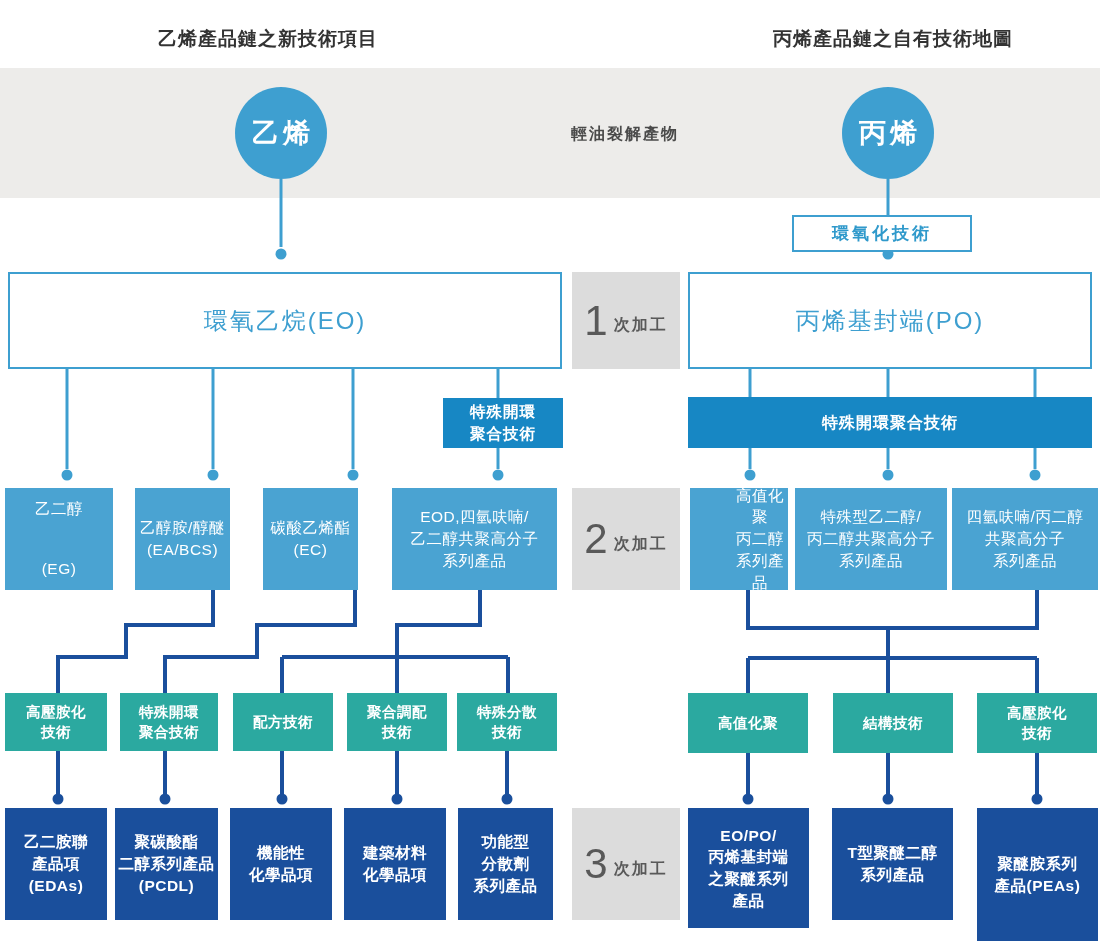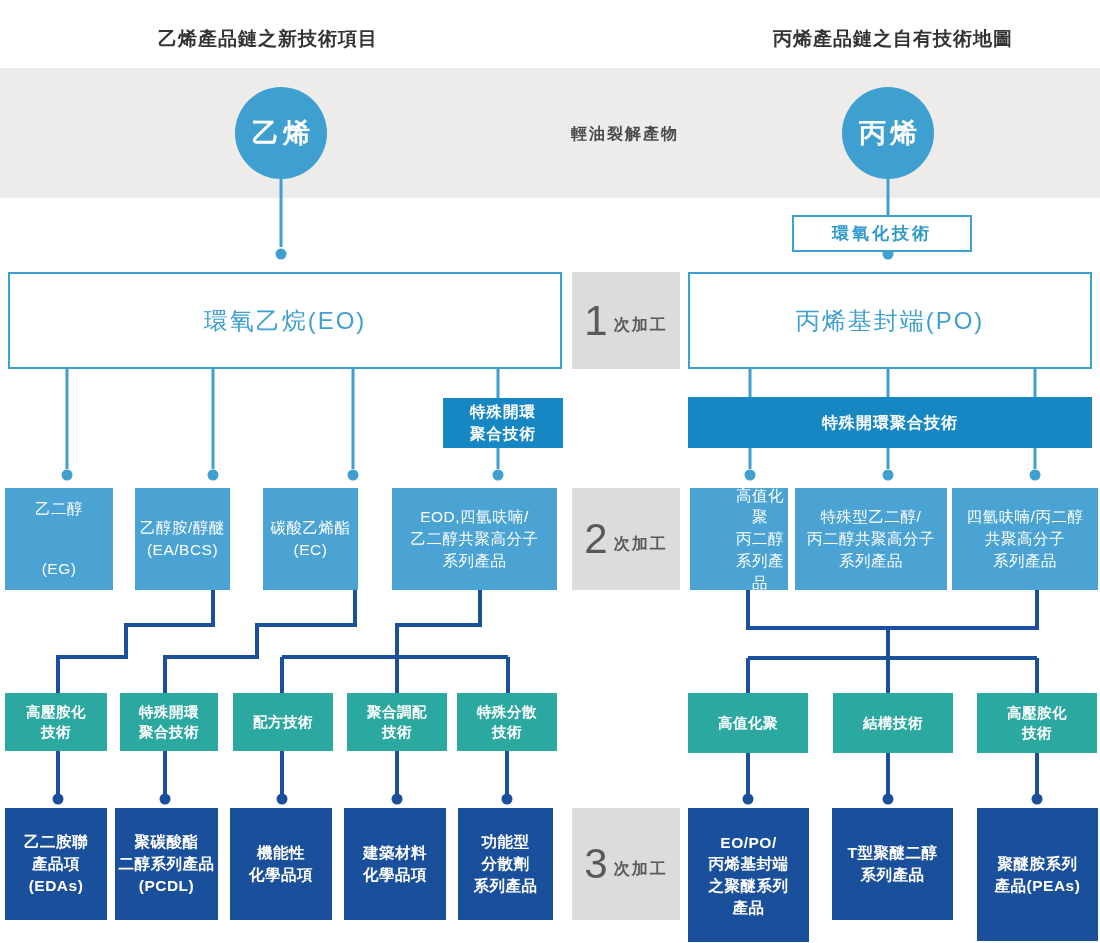--- a/index.html
+++ b/index.html
@@ -225,21 +225,21 @@
   <div class="abs node navy" style="left:458px;top:808px;width:95px;height:112px;">
     <span>功能型</span>
     <span>分散劑</span>
     <span>系列產品</span>
   </div>
   <div class="abs stage-label" style="left:572px;top:808px;width:108px;height:112px;">
     <span class="num">3</span>
     <span class="suf">次加工</span>
   </div>
 
-  <div class="abs node navy" style="left:688px;top:808px;width:121px;height:134px;">
+  <div class="abs node navy" style="left:688px;top:808px;width:121px;height:120px;">
     <span>EO/PO/</span>
     <span>丙烯基封端</span>
     <span>之聚醚系列</span>
     <span>產品</span>
   </div>
   <div class="abs node navy" style="left:832px;top:808px;width:121px;height:112px;">
     <span>T型聚醚二醇</span>
     <span>系列產品</span>
   </div>
   <div class="abs node navy" style="left:977px;top:808px;width:121px;height:133px;">

